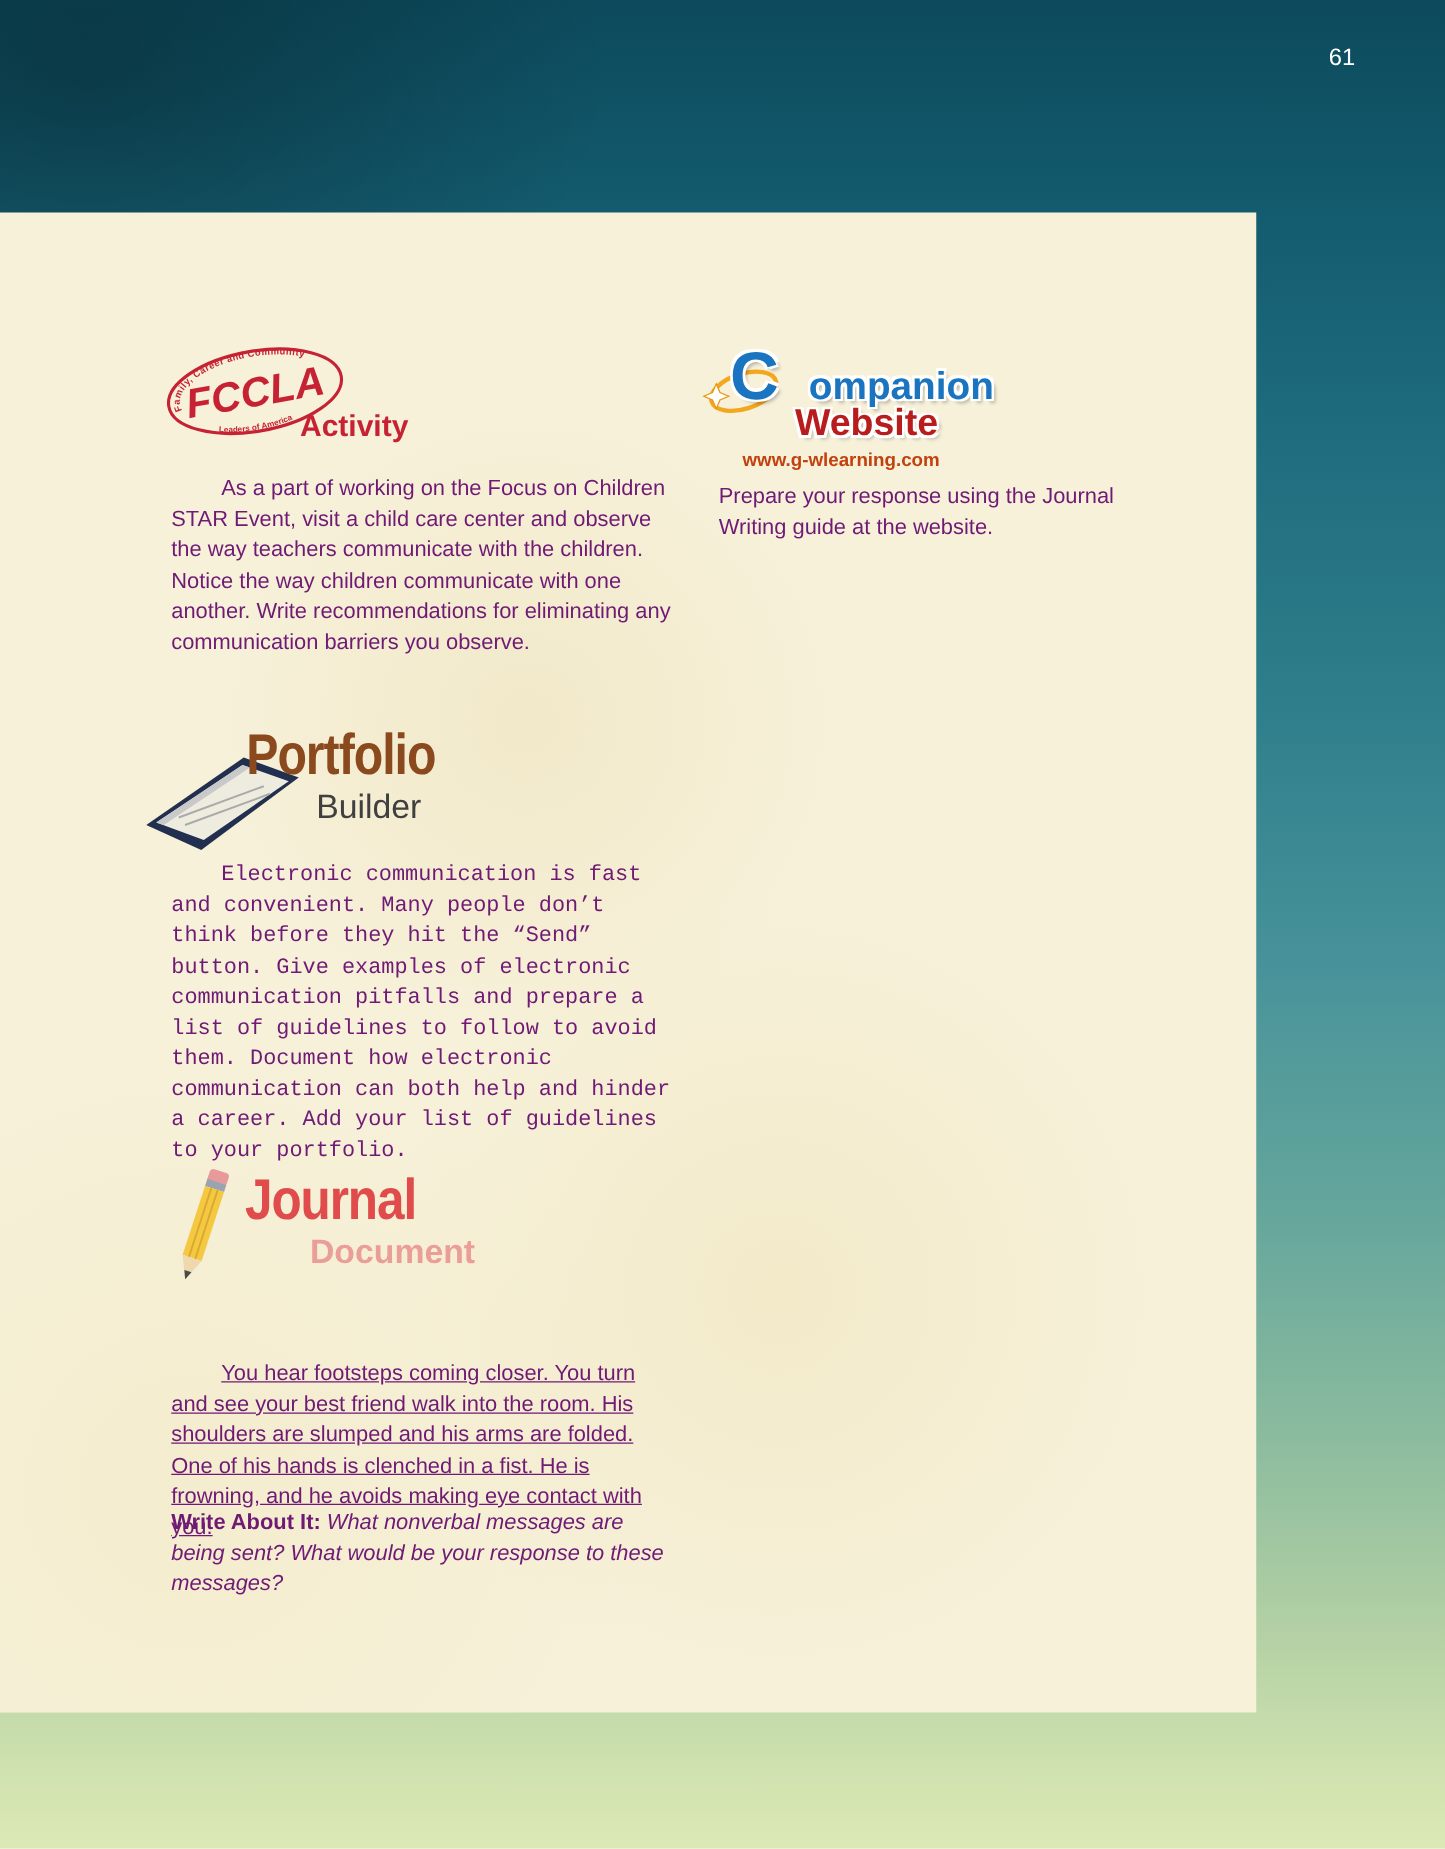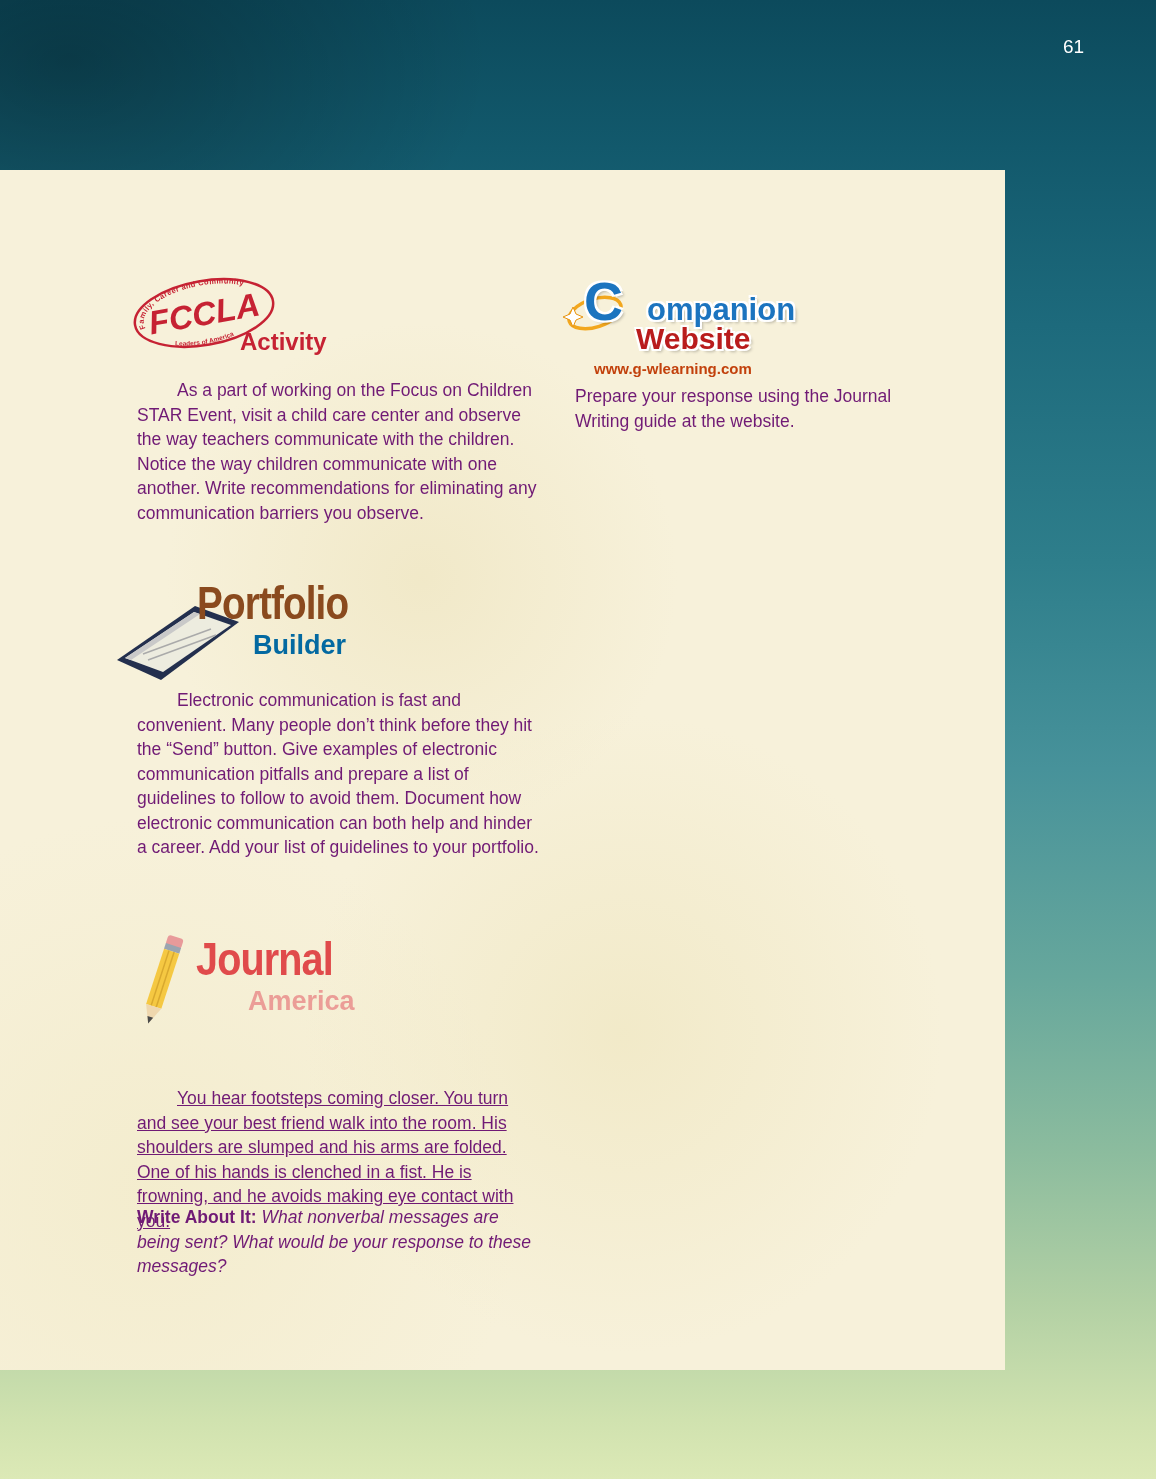--- a/index.html
+++ b/index.html
@@ -50,40 +50,40 @@
   
   .portfolio-header { left:121px; top:406px; width:320px; height:112px; }
   .portfolio-title {
     position:absolute; left:76px; top:0;
     color:#8a4a1e; font-weight:bold; font-size:46px;
     display:inline-block; transform:scaleX(0.84); transform-origin:0 50%;
     letter-spacing:-1px;
   }
   .portfolio-subtitle {
     position:absolute; left:132px; top:54px;
-    color:#0369a1; font-weight:bold; font-size:27px;
+    color:#404040; font-weight:normal; font-size:27px;
   }
   .notebook-wrap { position:absolute; left:-4px; top:20px; }
 
   
   .journal-header { left:130px; top:752px; width:320px; height:118px; }
   .journal-title {
     position:absolute; left:66px; top:10px;
     color:#e04b4b; font-weight:bold; font-size:46px;
     display:inline-block; transform:scaleX(0.86); transform-origin:0 50%;
     letter-spacing:-1px;
   }
   .journal-subtitle {
     position:absolute; left:118px; top:64px;
     color:#eb9d97; font-weight:bold; font-size:27px;
   }
   .pencil-wrap { position:absolute; left:-2px; top:8px; }
 
   .p1 { left:137px; top:208px; width:402px; }
-  .p2 { left:137px; top:518px; width:402px; }
+  .p2 { left:137px; top:518px; width:402px;font-family:Liberation Mono, monospace; }
   .p3 { left:137px; top:916px; width:402px;text-decoration:underline; }
   .write-about { left:137px; top:1035px; width:402px; }
   .write-about .label { font-weight:bold; font-style:normal; }
   .write-about .question { font-style:italic; }
 
   
   .companion-header { left:576px; top:100px; width:320px; height:110px; }
   .companion-line1 {
     position:relative; margin-left:8px;
     color:#1b74bf; font-weight:bold;
@@ -160,21 +160,21 @@
             <rect x="26" y="14" width="16" height="6" fill="#9aa4b0"></rect>
             <rect x="26" y="20" width="16" height="58" fill="#f5c842"></rect>
             <line x1="31.3" y1="20" x2="31.3" y2="78" stroke="#d9a92f" stroke-width="1.5"></line>
             <line x1="36.6" y1="20" x2="36.6" y2="78" stroke="#d9a92f" stroke-width="1.5"></line>
             <polygon points="26,78 42,78 34,96" fill="#efd7ae"></polygon>
             <polygon points="31,89 37,89 34,96" fill="#4a4a4a"></polygon>
           </g>
         </svg>
       </div>
       <div class="journal-title">Journal</div>
-      <div class="journal-subtitle">America</div>
+      <div class="journal-subtitle">Document</div>
     </div>
 
     <p class="abs body-text p3">You hear footsteps coming closer. You turn and see your best friend walk into the room. His shoulders are slumped and his arms are folded. One of his hands is clenched in a fist. He is frowning, and he avoids making eye contact with you.</p>
 
     <p class="abs body-text write-about no-indent">
       <span class="label">Write About It:</span>
       <span class="question">What nonverbal messages are being sent? What would be your response to these messages?</span>
     </p>
 
     <div class="abs companion-header">

